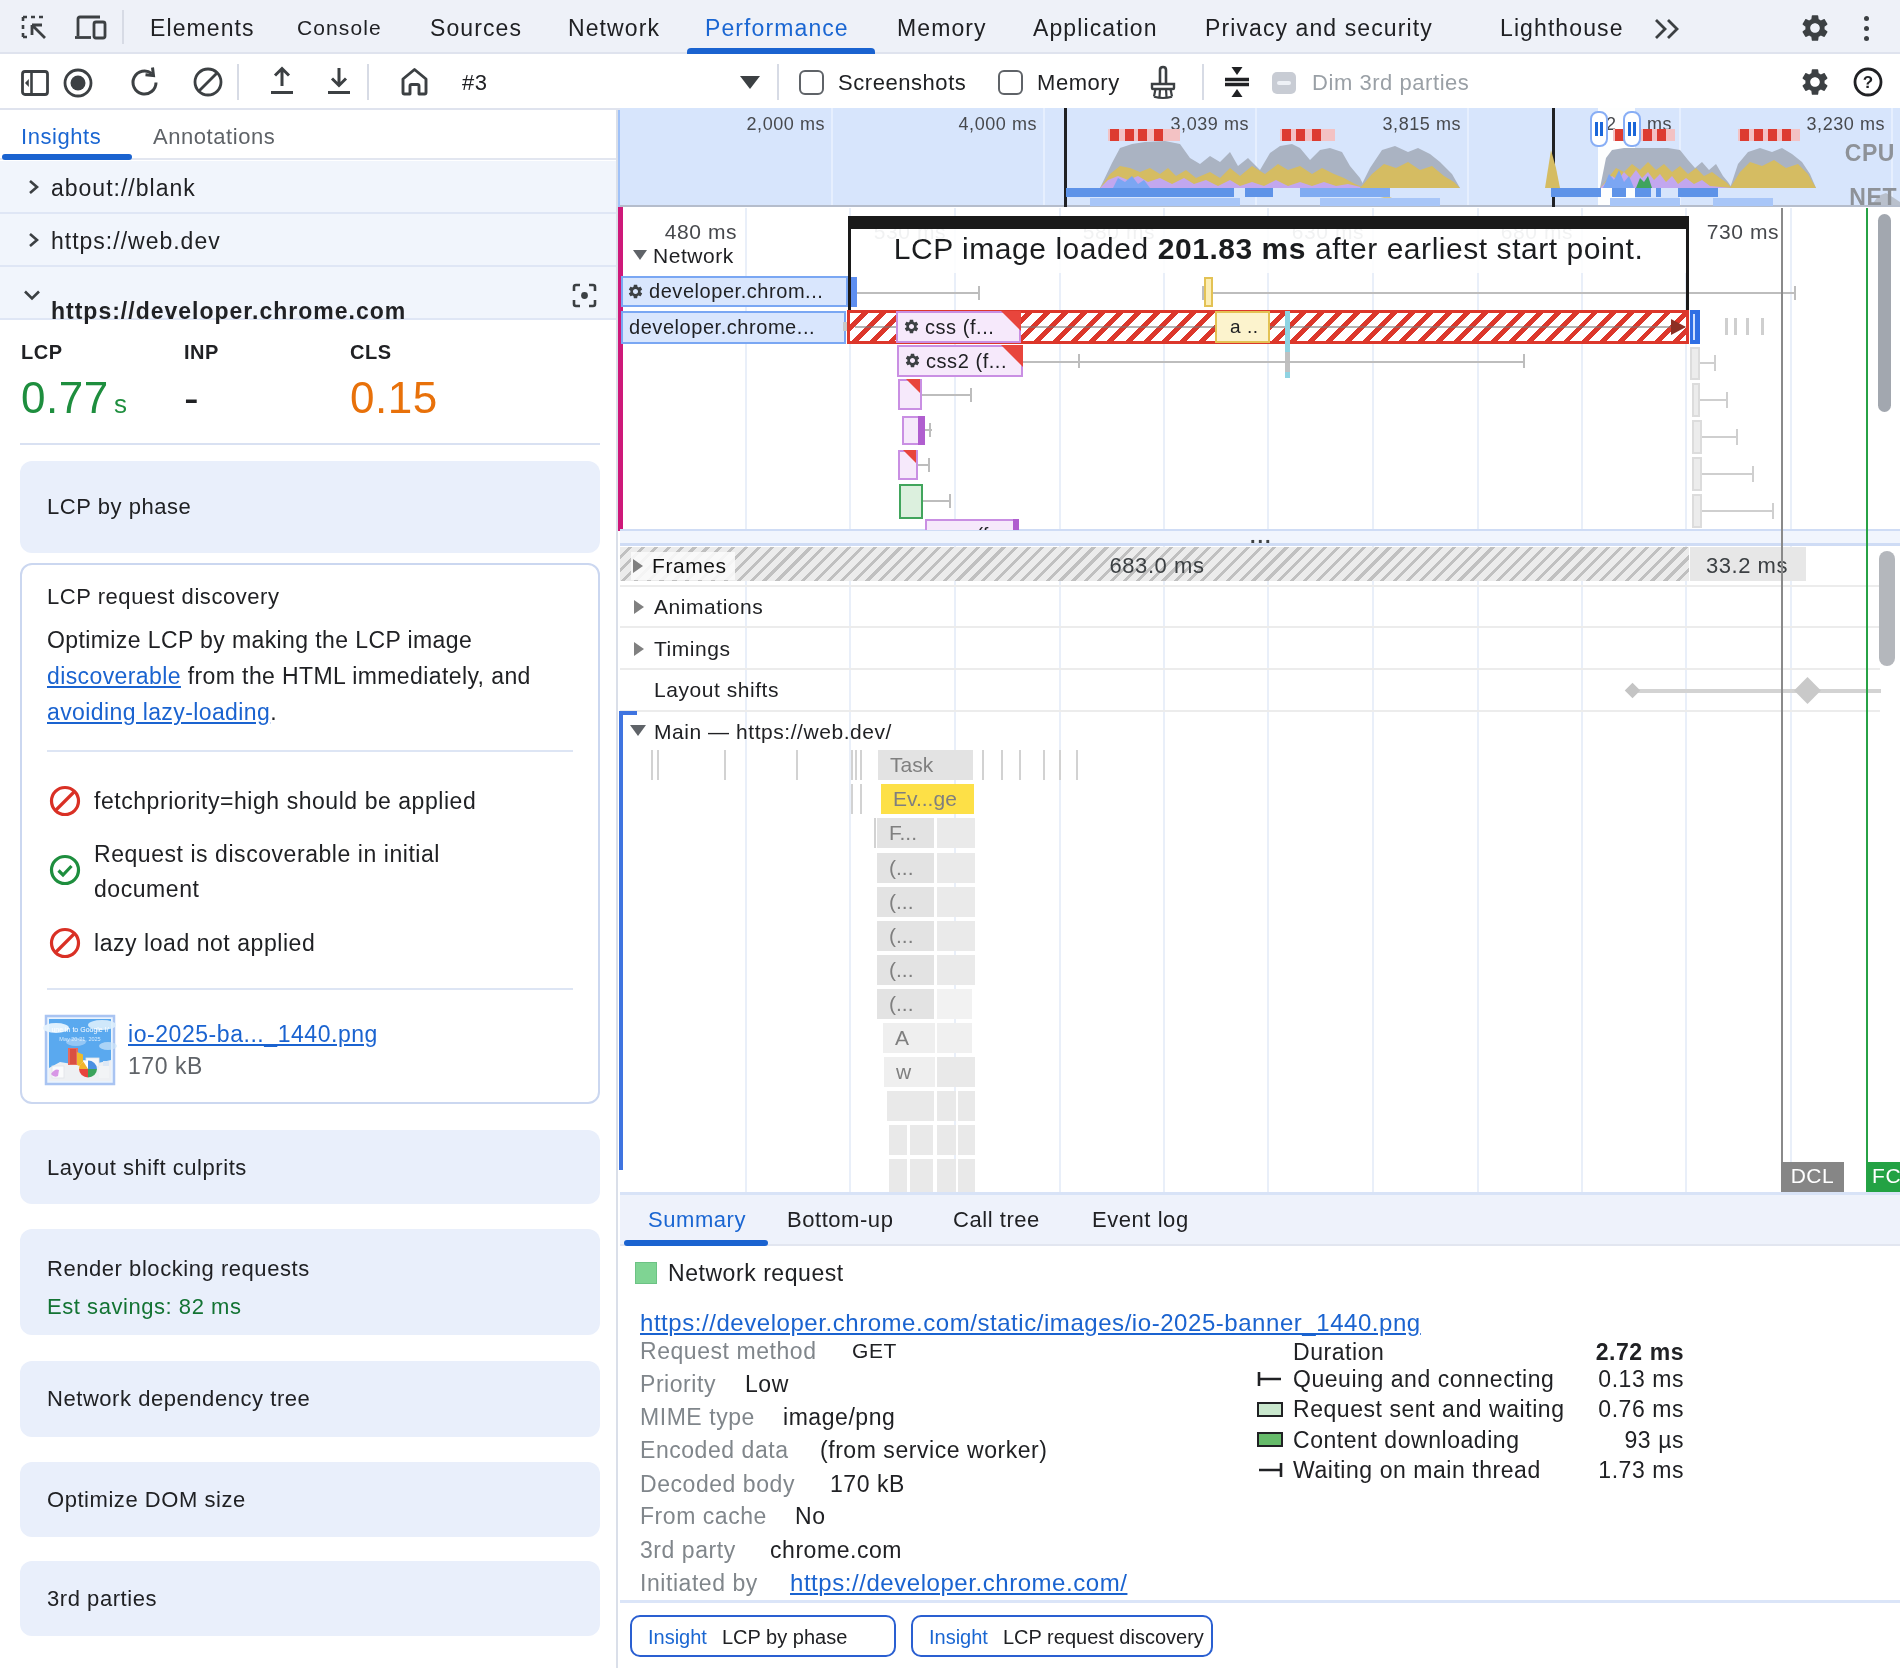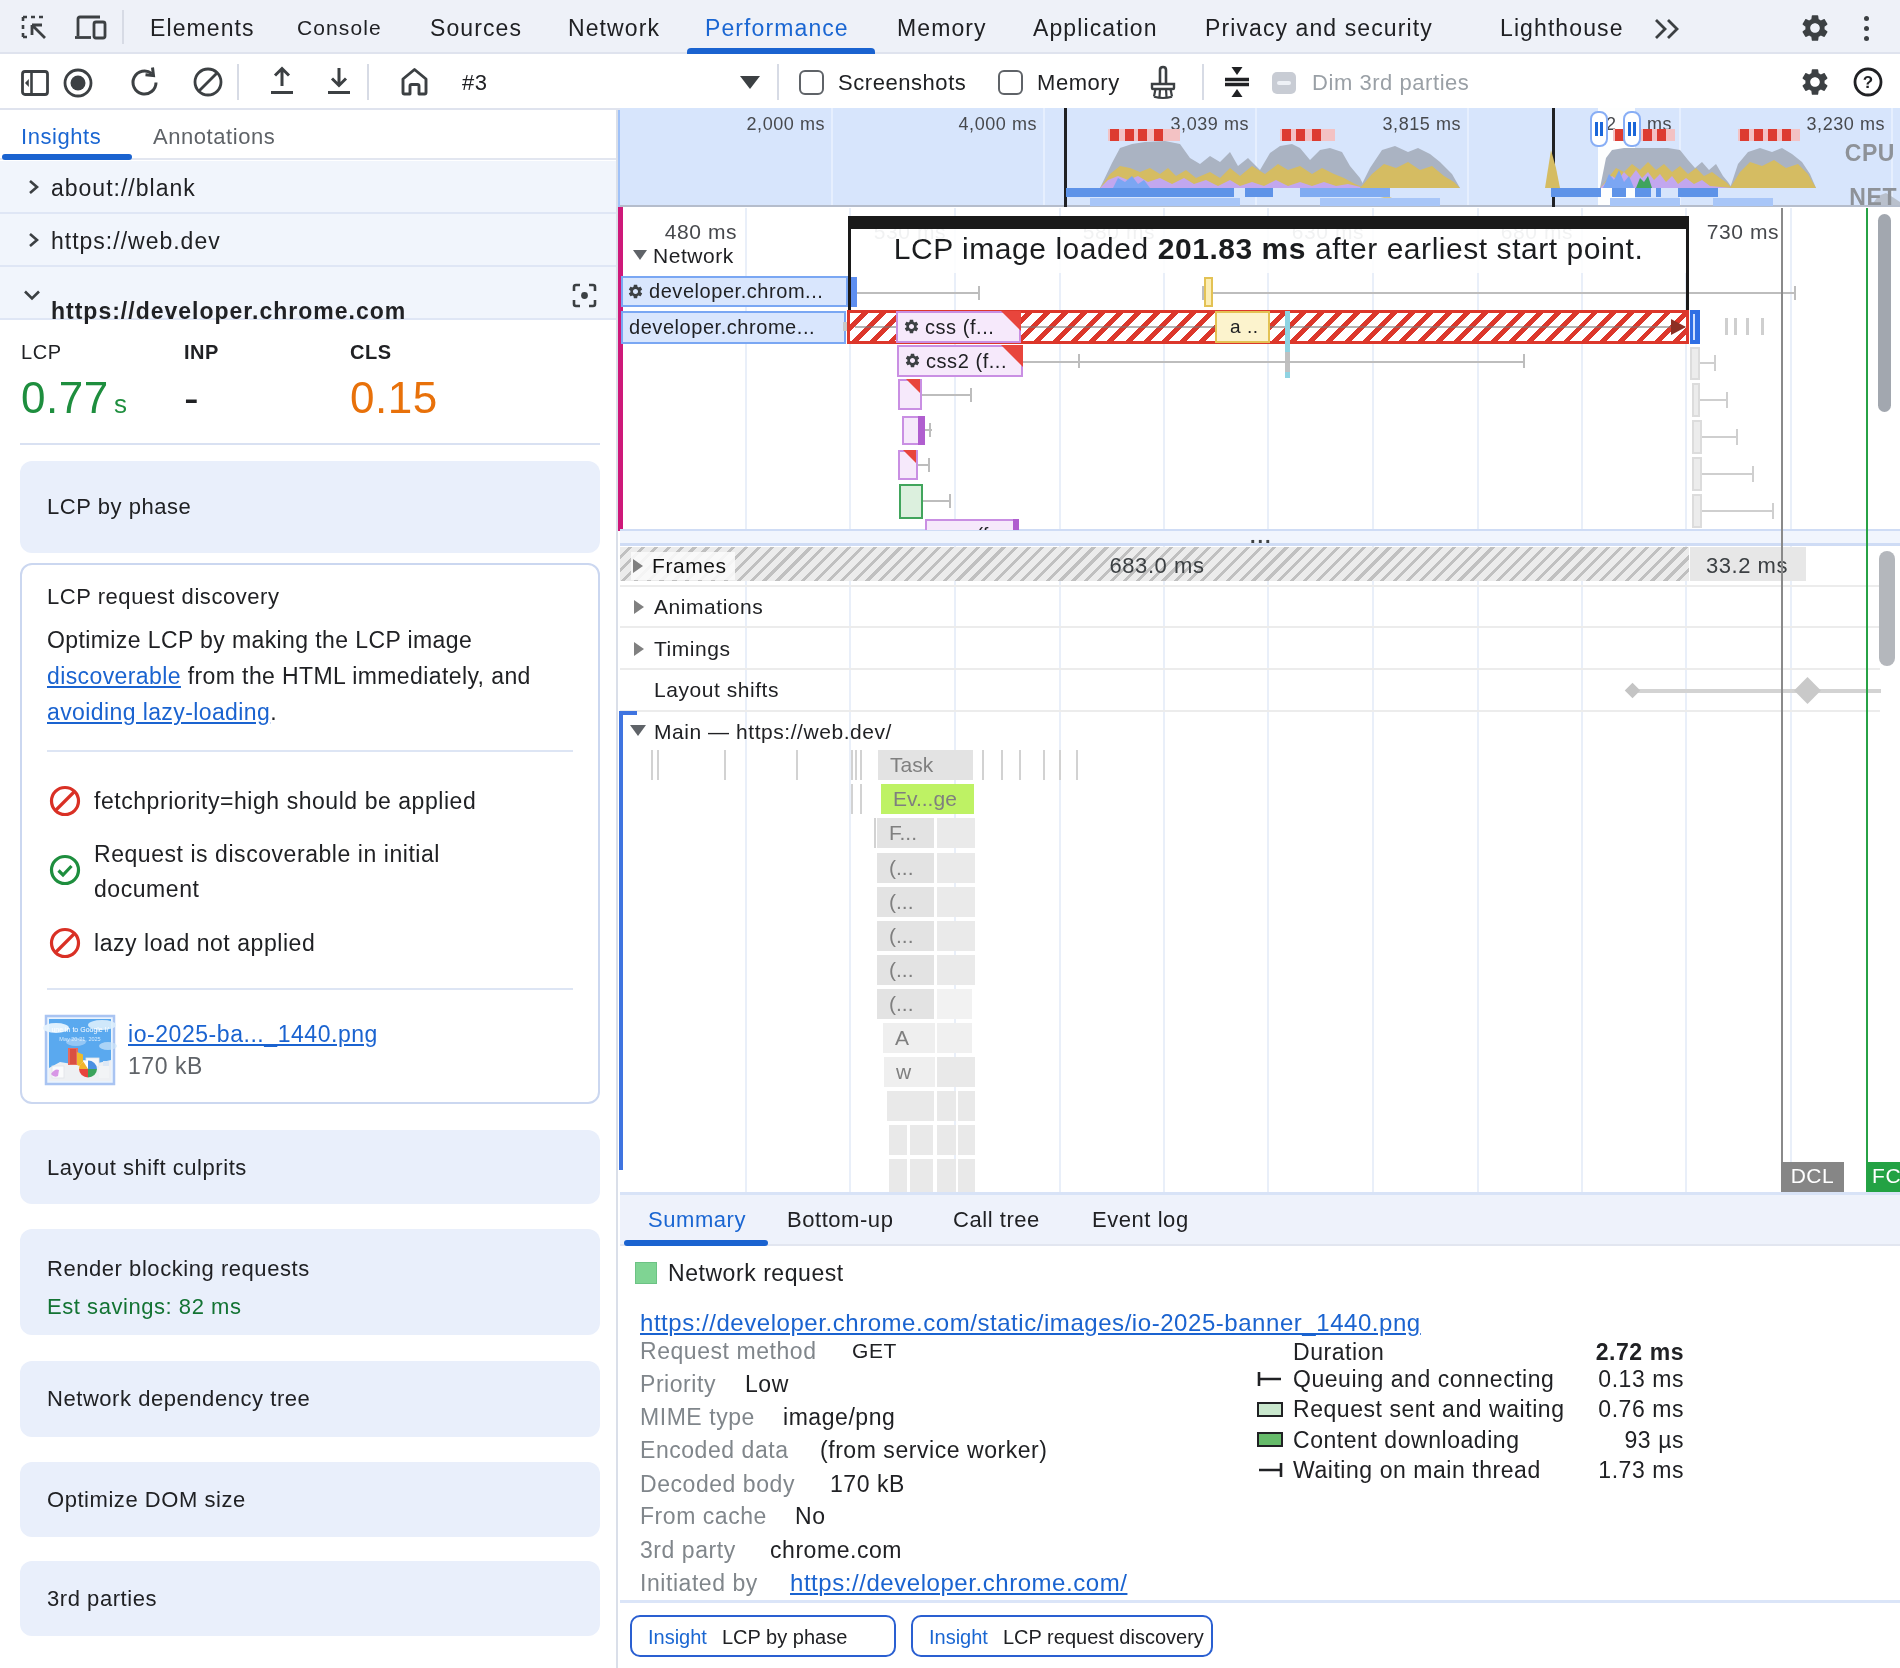--- a/index.html
+++ b/index.html
@@ -113,21 +113,21 @@
   </svg>
 <div class="tx" style="left:51px;top:218px;height:46px;line-height:46px;font-size:23px;color:#202124;font-weight:400;letter-spacing:1px">https://web.dev</div>
 <svg style="left:22px;top:286px" width="20" height="18" viewBox="0 0 20 18">
     <path d="M3 5.5 L10 12.5 L17 5.5" stroke="#3c4043" stroke-width="2.6" fill="none"></path>
   </svg>
 <div class="tx" style="left:51px;top:288px;height:46px;line-height:46px;font-size:23px;color:#202124;font-weight:700;letter-spacing:1px">https://developer.chrome.com</div>
 <svg style="left:572px;top:283px" width="25" height="25" viewBox="0 0 25 25">
 <path d="M2 8 V4 q0-2 2-2 h4 M17 2 h4 q2 0 2 2 v4 M23 17 v4 q0 2 -2 2 h-4 M8 23 H4 q-2 0-2-2 v-4" stroke="#3c4043" stroke-width="2.6" fill="none"></path>
 <circle cx="12.5" cy="12.5" r="3.4" fill="#3c4043"></circle>
 </svg>
-<div class="tx" style="left:21px;top:332px;height:40px;line-height:40px;font-size:20px;color:#202124;font-weight:400;">LCP</div>
+<div class="tx" style="left:21px;top:332px;height:40px;line-height:40px;font-size:20px;color:#202124;font-weight:700;">LCP</div>
 <div class="tx" style="left:184px;top:332px;height:40px;line-height:40px;font-size:20px;color:#202124;font-weight:700;">INP</div>
 <div class="tx" style="left:350px;top:332px;height:40px;line-height:40px;font-size:20px;color:#202124;font-weight:700;">CLS</div>
 <div class="tx" style="left:21px;top:378px;font-size:44px;line-height:40px;color:#1e8e3e;font-weight:500">0.77<span style="font-size:26px;letter-spacing:0"> s</span></div>
 <div class="tx" style="left:184px;top:378px;font-size:44px;line-height:40px;color:#202124;font-weight:500">-</div>
 <div class="tx" style="left:350px;top:378px;font-size:44px;line-height:40px;color:#e8710a;font-weight:500">0.15</div>
 <div class="ab" style="left:20px;top:443px;width:580px;height:2px;background:#d9e1f2"></div>
 <div class="ab" style="left:20px;top:461px;width:580px;height:92px;background:#e9effb;border-radius:12px"></div>
 <div class="tx" style="left:47px;top:485px;height:44px;line-height:44px;font-size:22px;color:#202124;font-weight:400;">LCP by phase</div>
 <div class="ab" style="left:20px;top:563px;width:580px;height:541px;background:#fff;border:2px solid #cbd7f0;border-radius:12px"></div>
 <div class="tx" style="left:47px;top:575px;height:44px;line-height:44px;font-size:22px;color:#202124;font-weight:500;">LCP request discovery</div>
@@ -409,21 +409,21 @@
 <div class="ab" style="left:1746px;top:318px;width:3px;height:17px;background:#cfcfcf"></div>
 <div class="ab" style="left:1761px;top:318px;width:3px;height:17px;background:#cfcfcf"></div>
 <div class="ab" style="left:848px;top:216px;width:841px;height:13px;background:#1a1a1a"></div>
 <div class="ab" style="left:848px;top:229px;width:3px;height:81px;background:#1a1a1a"></div>
 <div class="ab" style="left:1686px;top:229px;width:3px;height:81px;background:#1a1a1a"></div>
 <div class="ab" style="left:851px;top:229px;width:835px;height:44px;background:rgba(255,255,255,0.86)"></div>
 <div class="tx" style="left:851px;width:835px;text-align:center;top:232px;font-size:30px;color:#1b1d1f">LCP image loaded <b>201.83 ms</b> after earliest start point.</div>
 <div class="ab" style="left:878px;top:750px;width:95px;height:30px;background:#e3e3e3;overflow:hidden">
     <div style="position:absolute;left:12px;top:1.0px;font-size:21px;line-height:28px;color:#7f7f7f">Task</div>
   </div>
-<div class="ab" style="left:881px;top:784px;width:93px;height:30px;background:#bef264;overflow:hidden">
+<div class="ab" style="left:881px;top:784px;width:93px;height:30px;background:#fde047;overflow:hidden">
     <div style="position:absolute;left:12px;top:1.0px;font-size:21px;line-height:28px;color:#7f7f7f">Ev...ge</div>
   </div>
 <div class="ab" style="left:877px;top:818px;width:57px;height:30px;background:#e3e3e3;overflow:hidden">
     <div style="position:absolute;left:12px;top:1.0px;font-size:21px;line-height:28px;color:#7f7f7f">F...</div>
   </div>
 <div class="ab" style="left:937px;top:818px;width:38px;height:30px;background:#eaeaea;"></div>
 <div class="ab" style="left:877px;top:853px;width:57px;height:30px;background:#e3e3e3;overflow:hidden">
     <div style="position:absolute;left:12px;top:1.0px;font-size:21px;line-height:28px;color:#7f7f7f">(...</div>
   </div>
 <div class="ab" style="left:937px;top:853px;width:38px;height:30px;background:#eaeaea;"></div>

